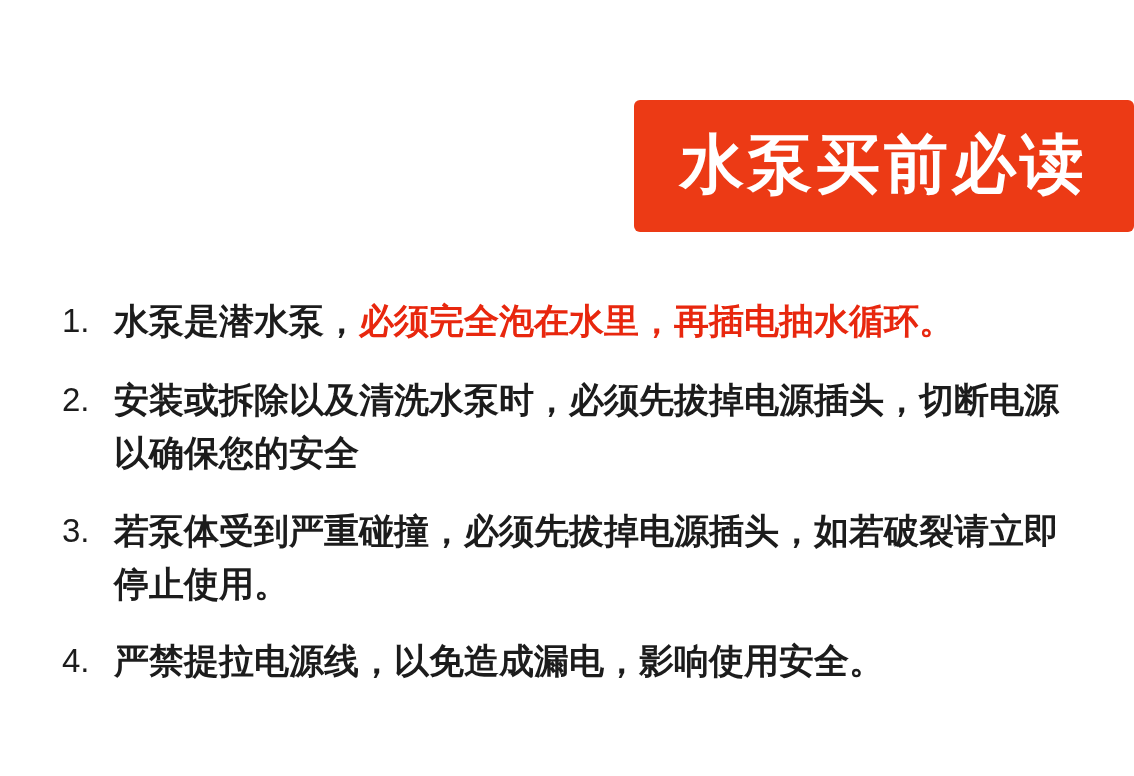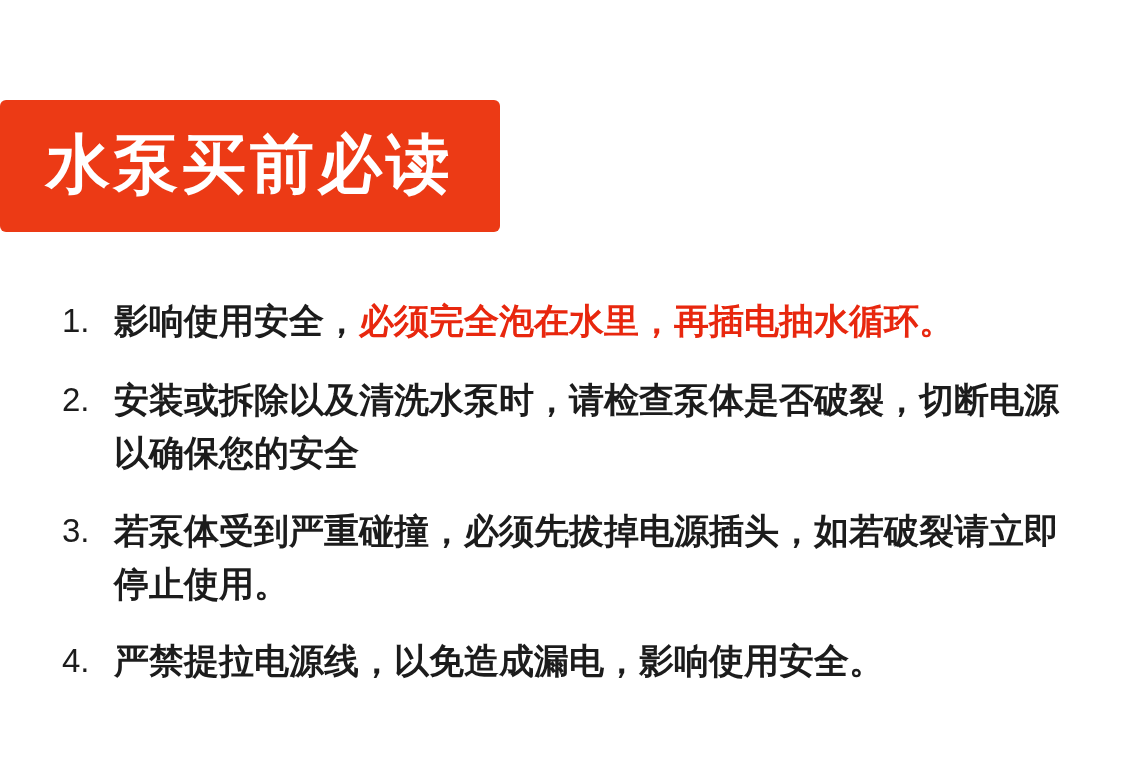--- a/index.html
+++ b/index.html
@@ -15,21 +15,21 @@
     overflow: hidden;
   }
   .page {
     position: relative;
     width: 1134px;
     height: 776px;
     box-sizing: border-box;
   }
   .title-wrap {
     display: flex;
-    justify-content: flex-start;
+    justify-content: flex-end;
     padding-top: 100px;
   }
   .title-banner {
     background: #ec3a15;
     color: #ffffff;
     font-size: 64px;
     font-weight: bold;
     letter-spacing: 4px;
     line-height: 1;
     padding: 32px 46px 36px 46px;
@@ -75,27 +75,27 @@
 
   <div class="title-wrap">
     <div class="title-banner">水泵买前必读</div>
   </div>
 
   <div class="list">
 
     <div class="item i1">
       <span class="item-num">1.</span>
       <span class="item-text">
-        <span>影响使用安全，</span><span class="hl">必须完全泡在水里，再插电抽水循环。</span>
+        <span>水泵是潜水泵，</span><span class="hl">必须完全泡在水里，再插电抽水循环。</span>
       </span>
     </div>
 
     <div class="item i2">
       <span class="item-num">2.</span>
-      <span class="item-text">安装或拆除以及清洗水泵时，请检查泵体是否破裂，切断电源以确保您的安全</span>
+      <span class="item-text">安装或拆除以及清洗水泵时，必须先拔掉电源插头，切断电源以确保您的安全</span>
     </div>
 
     <div class="item i3">
       <span class="item-num">3.</span>
       <span class="item-text">若泵体受到严重碰撞，必须先拔掉电源插头，如若破裂请立即停止使用。</span>
     </div>
 
     <div class="item i4">
       <span class="item-num">4.</span>
       <span class="item-text">严禁提拉电源线，以免造成漏电，影响使用安全。</span>

